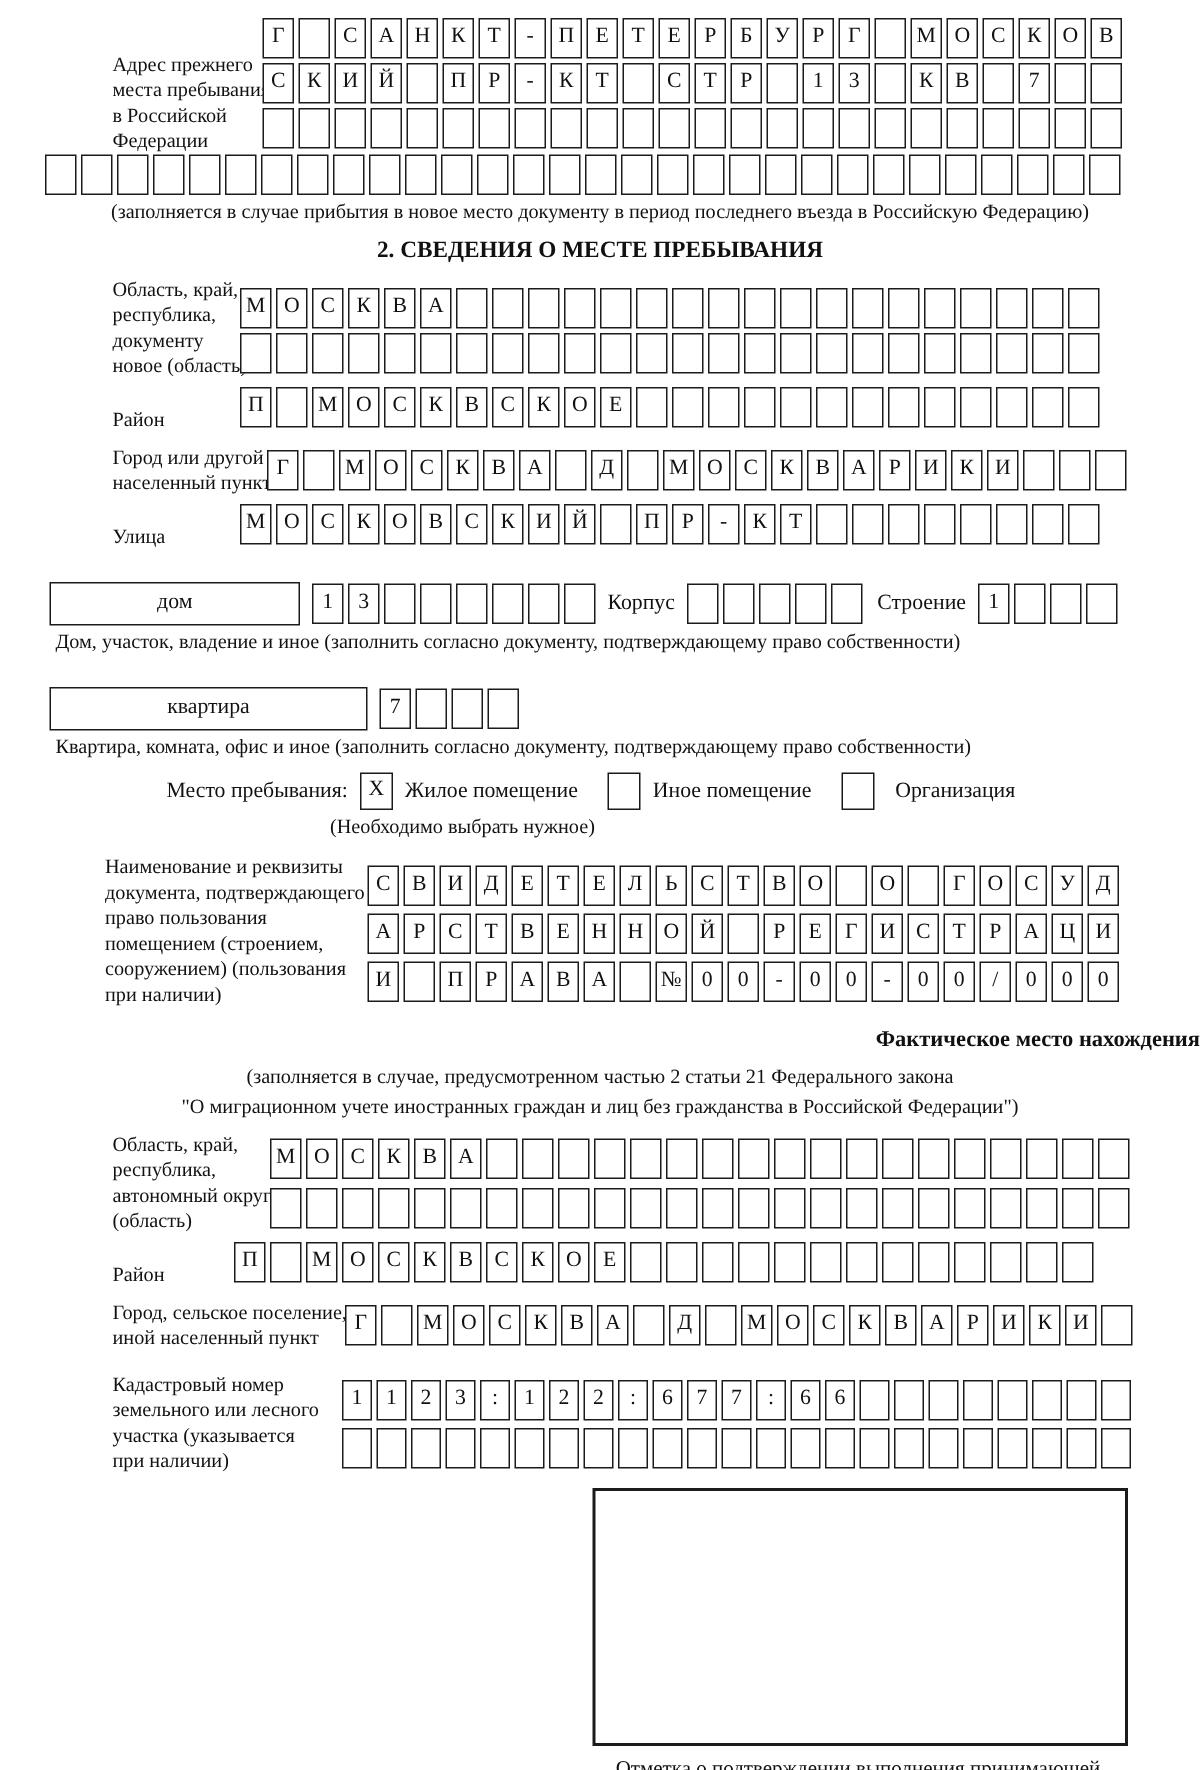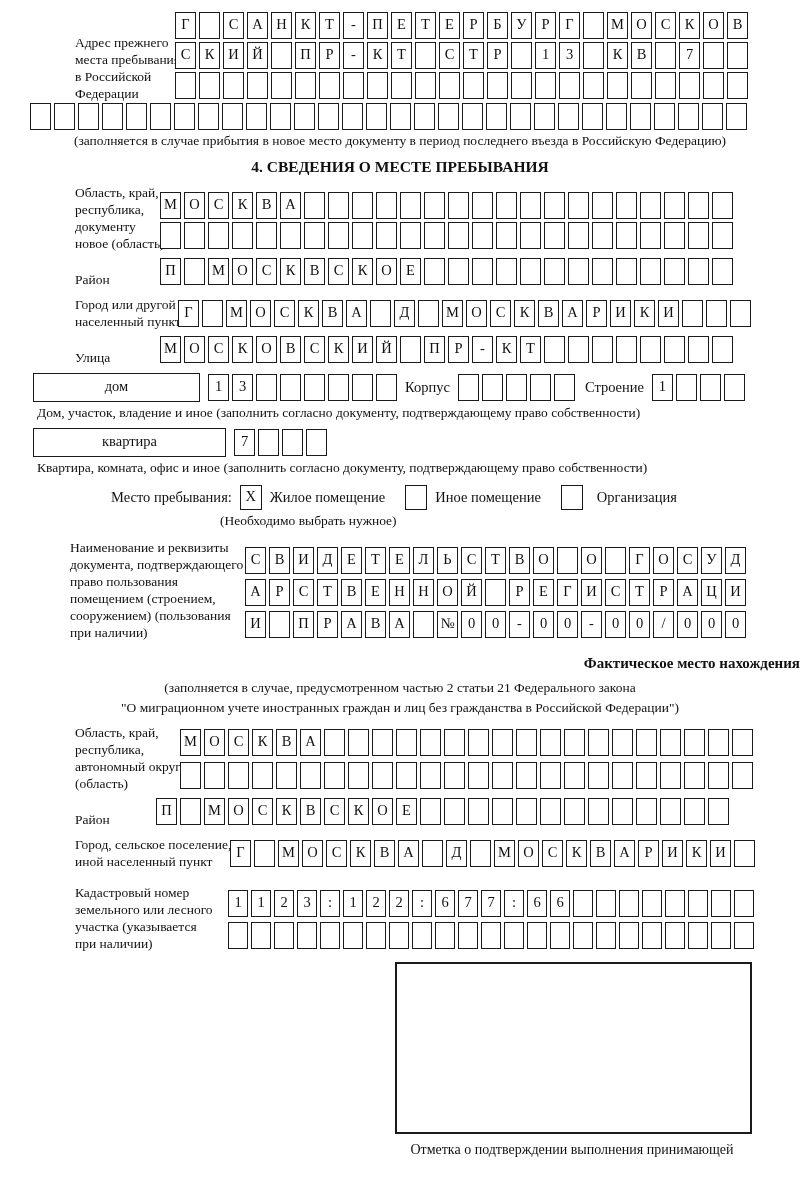--- a/index.html
+++ b/index.html
@@ -21,21 +21,21 @@
   .fullrow{ margin:1px 0 0 30px; }
   .caption-center{ text-align:center;font-size:13.5px;margin-top:3px; }
   .caption-left{ margin:3px 0 0 37px;font-size:13.5px; }
   .h2{ text-align:center;font-weight:bold;font-size:15.5px;margin-top:9px; }
   .h3{ text-align:right;font-weight:bold;font-size:15px;margin-top:14px; }
   .subline{ text-align:center;font-size:13.5px;line-height:20px; }
   .boxlabel{
     flex:none;border:1.8px solid #1b1b1b;box-sizing:border-box;height:29px;
     text-align:center;font-size:14.5px;line-height:25px;background:#fff;
   }
-  .inline-row{ display:flex;align-items:center;margin-left:33px;margin-top:7px; }
+  .inline-row{ display:flex;align-items:center;margin-left:33px;margin-top:22px; }
   .inline-row .cellrow{ margin-bottom:0; }
   .inline-text{ font-size:14.5px;white-space:nowrap; }
   .stay-row{ display:flex;align-items:center;margin-left:111px;margin-top:9px;font-size:14.5px; }
   .checkbox{
     flex:none;width:22px;height:25px;border:1.8px solid #1b1b1b;box-sizing:border-box;
     text-align:center;font-size:14.5px;line-height:21px;background:#fff;
   }
   .note{ margin:3px 0 0 220px;font-size:13.5px; }
   .stamp-box{ margin:10px 0 0 395px;width:357px;height:172px;border:2px solid #1b1b1b;box-sizing:border-box;background:#fff; }
   .stamp-caption{ margin:6px 0 0 338px;width:468px;text-align:center;font-size:14px;line-height:19.5px; }
@@ -162,21 +162,21 @@
       <span class="cell"></span>
       <span class="cell"></span>
       <span class="cell"></span>
       <span class="cell"></span>
       <span class="cell"></span>
       <span class="cell"></span>
       <span class="cell"></span>
     </div>
   <div class="caption-center">(заполняется в случае прибытия в новое место документу в период последнего въезда в Российскую Федерацию)</div>
 
-  <div class="h2">4. СВЕДЕНИЯ О МЕСТЕ ПРЕБЫВАНИЯ</div>
+  <div class="h2">2. СВЕДЕНИЯ О МЕСТЕ ПРЕБЫВАНИЯ</div>
 
   <div class="field">
     <div class="label" style="width:85px">
       <span>Область, край,</span>
       <span>республика,</span>
       <span>документу</span>
       <span>новое (область)</span>
     </div>
     <div class="cellcol">
       <div class="cellrow">
@@ -366,21 +366,21 @@
     <div class="cellrow">
         <span class="cell">1</span>
         <span class="cell"></span>
         <span class="cell"></span>
         <span class="cell"></span>
       </div>
   </div>
   <div class="caption-left">Дом, участок, владение и иное (заполнить согласно документу, подтверждающему право собственности)</div>
 
   <div class="inline-row">
-    <div class="boxlabel" style="width:193px">квартира</div>
+    <div class="boxlabel" style="width:212px">квартира</div>
     <div class="gap8"></div>
     <div class="cellrow">
         <span class="cell">7</span>
         <span class="cell"></span>
         <span class="cell"></span>
         <span class="cell"></span>
       </div>
   </div>
   <div class="caption-left">Квартира, комната, офис и иное (заполнить согласно документу, подтверждающему право собственности)</div>
 

